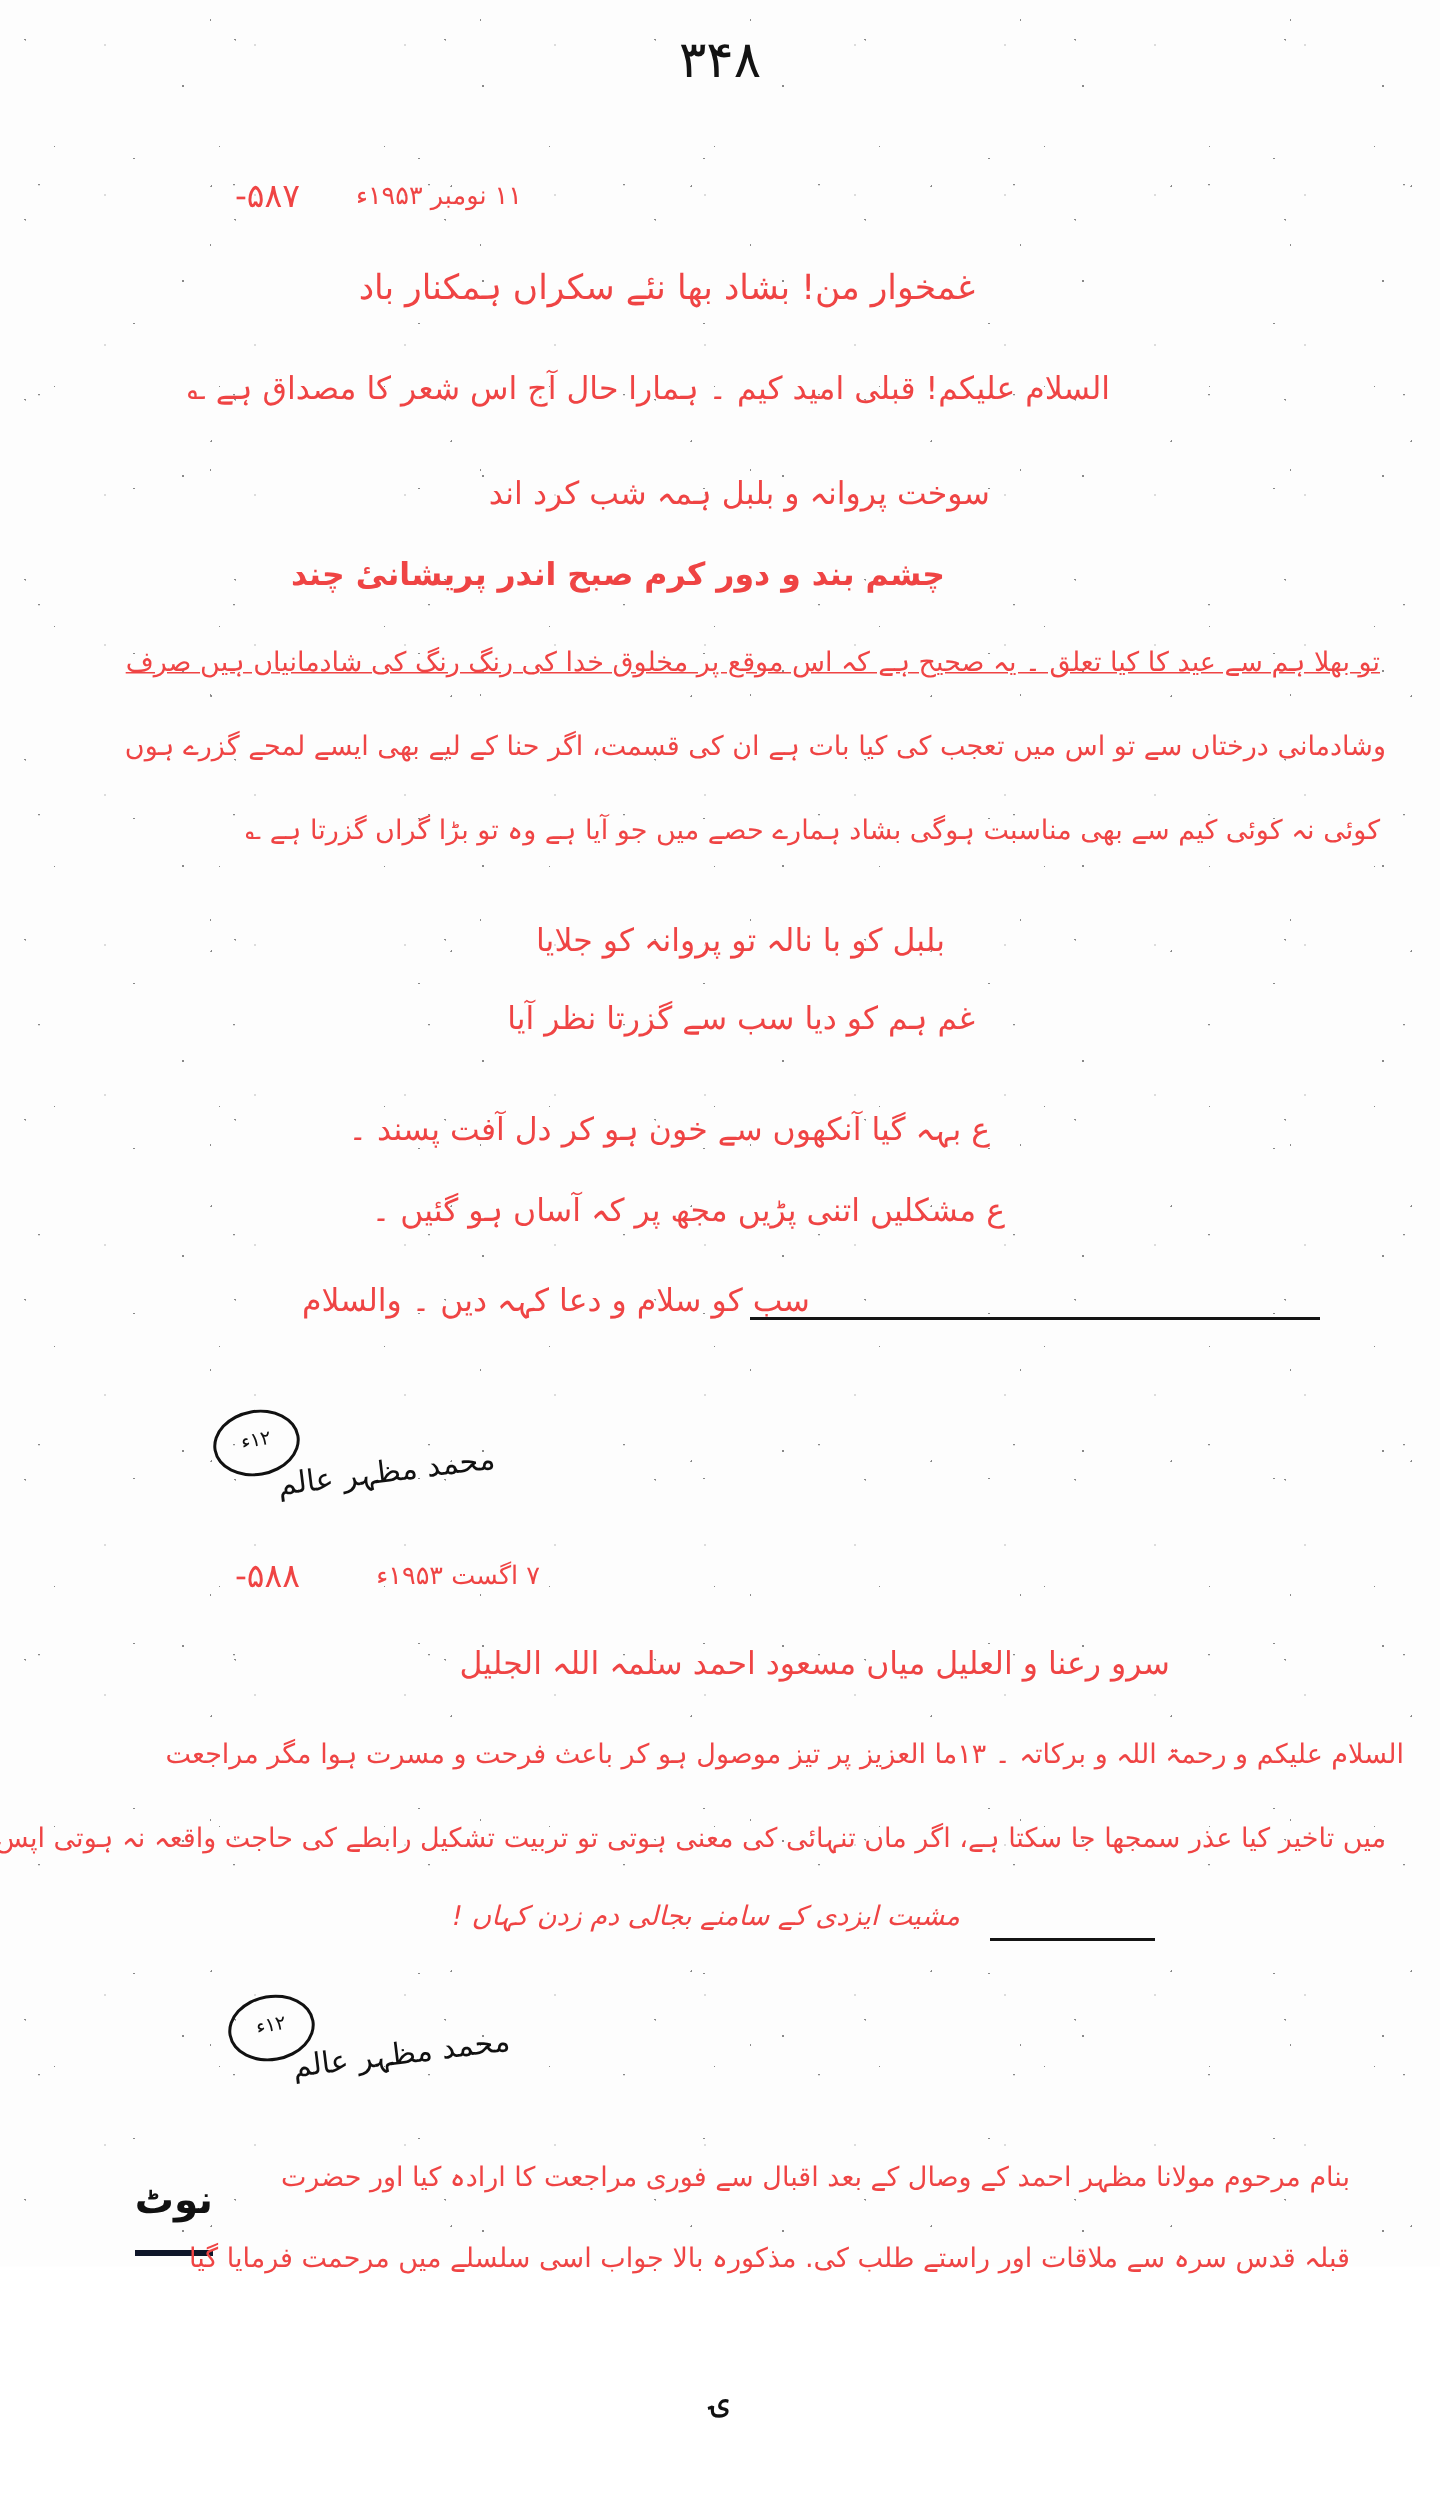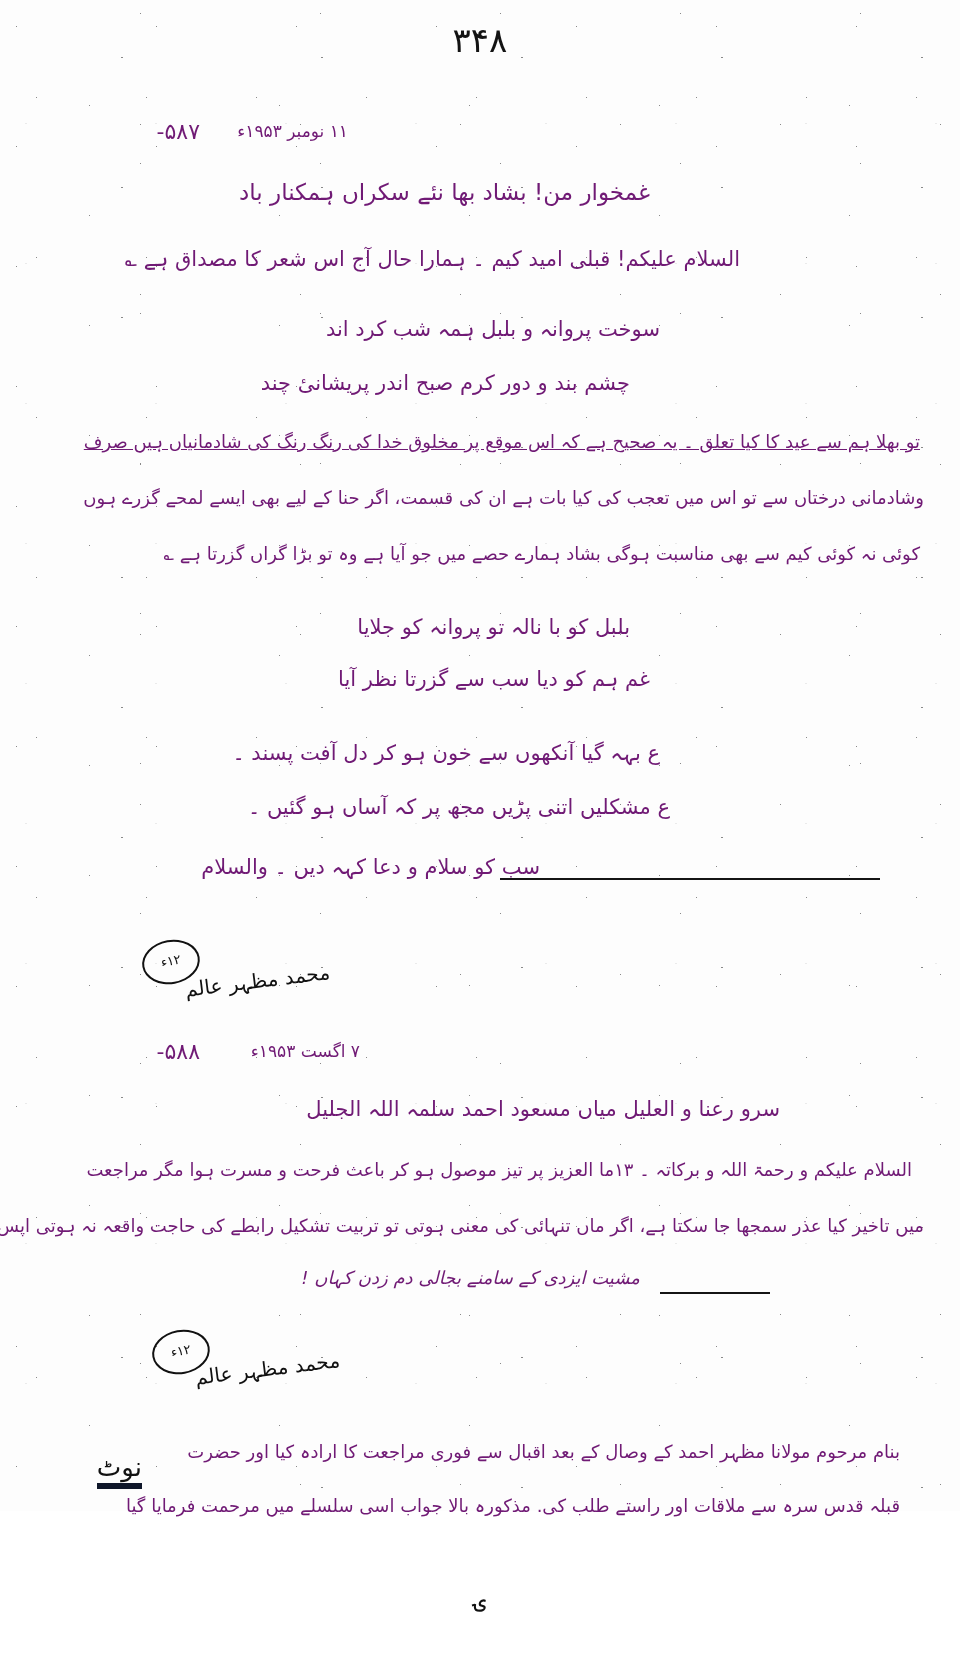--- a/index.html
+++ b/index.html
@@ -51,21 +51,21 @@
     letter-spacing: 2px;
     font-family: "DejaVu Sans", sans-serif;
     color: #131313;
   }
 
   .letter { position: absolute; width: 100%; }
 
   .line {
     position: absolute;
     white-space: nowrap;
-    color: #701a75;
+    color: #ef4444;
     font-family: "DejaVu Sans", sans-serif;
     line-height: 1.1;
     transform-origin: right center;
   }
 
   .ln { font-size: 21px; }
   .ln-sm { font-size: 18px; }
   .ln-lg { font-size: 23px; }
 
   .head-ref {
@@ -98,23 +98,23 @@
     border-radius: 50%;
     transform: rotate(-10deg);
     font-size: 13px;
     text-align: center;
     line-height: 38px;
   }
 
   .note-mark {
     position: absolute;
     font-size: 26px;
-    font-weight: normal;
-    border-bottom: 6px solid #0f172a;
-    padding-bottom: 1px;
+    font-weight: bold;
+    border-bottom: 4px solid #0f172a;
+    padding-bottom: 18px;
   }
 
   .footer-mark {
     position: absolute;
     font-size: 22px;
     left: 0;
     right: 0;
     text-align: center;
   }
 </style>
@@ -132,21 +132,21 @@
     <div class="line head-ref" style="top:120px; right:760px;">۵۸۷-</div>
 
     <div class="line date" style="top:122px; right:612px;">۱۱ نومبر ۱۹۵۳ء</div>
 
     <div class="line ln-lg" style="top:180px; right:310px;">غمخوار من! بشاد بها نئے سکراں ہمکنار باد</div>
 
     <div class="line ln" style="top:248px; right:220px;">السلام علیکم! قبلی امید کیم ۔ ہمارا حال آج اس شعر کا مصداق ہے ؎</div>
 
     <div class="line ln" style="top:318px; right:300px;margin-left:44px;">سوخت پروانہ و بلبل ہمہ شب کرد اند</div>
 
-    <div class="line ln" style="top:372px; right:330px;">چشم بند و دور کرم صبح اندر پریشانیٔ چند</div>
+    <div class="line ln" style="top:372px; right:330px;font-weight:bold;">چشم بند و دور کرم صبح اندر پریشانیٔ چند</div>
 
     <div class="line ln-sm" style="top:432px; right:40px;text-decoration:underline;">تو بھلا ہم سے عید کا کیا تعلق ۔ یہ صحیح ہے کہ اس موقع پر مخلوق خدا کی رنگ رنگ کی شادمانیاں ہیں صرف</div>
 
     <div class="line ln-sm" style="top:488px; right:36px;">وشادمانی درختاں سے تو اس میں تعجب کی کیا بات ہے ان کی قسمت، اگر حنا کے لیے بھی ایسے لمحے گزرے ہوں</div>
 
     <div class="line ln-sm" style="top:544px; right:40px;">کوئی نہ کوئی کیم سے بھی مناسبت ہوگی بشاد ہمارے حصے میں جو آیا ہے وہ تو بڑا گراں گزرتا ہے ؎</div>
 
     <div class="line ln" style="top:616px; right:330px;">بلبل کو با نالہ تو پروانہ کو جلایا</div>
 
     <div class="line ln" style="top:668px; right:310px;">غم ہم کو دیا سب سے گزرتا نظر آیا</div>
@@ -165,21 +165,21 @@
   </div>
 
   <div class="letter">
 
     <div class="line head-ref" style="top:1040px; right:760px;">۵۸۸-</div>
 
     <div class="line date" style="top:1042px; right:600px;margin-left:15px;">۷ اگست ۱۹۵۳ء</div>
 
     <div class="line ln" style="top:1098px; right:180px;">سرو رعنا و العلیل میاں مسعود احمد سلمہ اللہ الجلیل</div>
 
-    <div class="line ln-sm" style="top:1160px; right:48px;">السلام علیکم و رحمۃ اللہ و برکاتہ ۔ ۱۳ما العزیز پر تیز موصول ہو کر باعث فرحت و مسرت ہوا مگر مراجعت</div>
+    <div class="line ln-sm" style="top:1160px; right:24px;">السلام علیکم و رحمۃ اللہ و برکاتہ ۔ ۱۳ما العزیز پر تیز موصول ہو کر باعث فرحت و مسرت ہوا مگر مراجعت</div>
 
     <div class="line ln-sm" style="top:1216px; right:36px;">میں تاخیر کیا عذر سمجھا جا سکتا ہے، اگر ماں تنہائی کی معنی ہوتی تو تربیت تشکیل رابطے کی حاجت واقعہ نہ ہوتی اپس</div>
 
     <div class="line ln-sm" style="top:1268px; right:320px;font-style:italic;">مشیت ایزدی کے سامنے بجالی دم زدن کہاں !</div>
 
     <div class="rule" style="top:1292px; right:190px; width:110px;"></div>
 
     <div class="signature" style="top:1348px; right:620px;">محمد مظہر عالم</div>
 
     <div class="sig-ring" style="top:1330px; right:750px;">۱۲ء</div>

